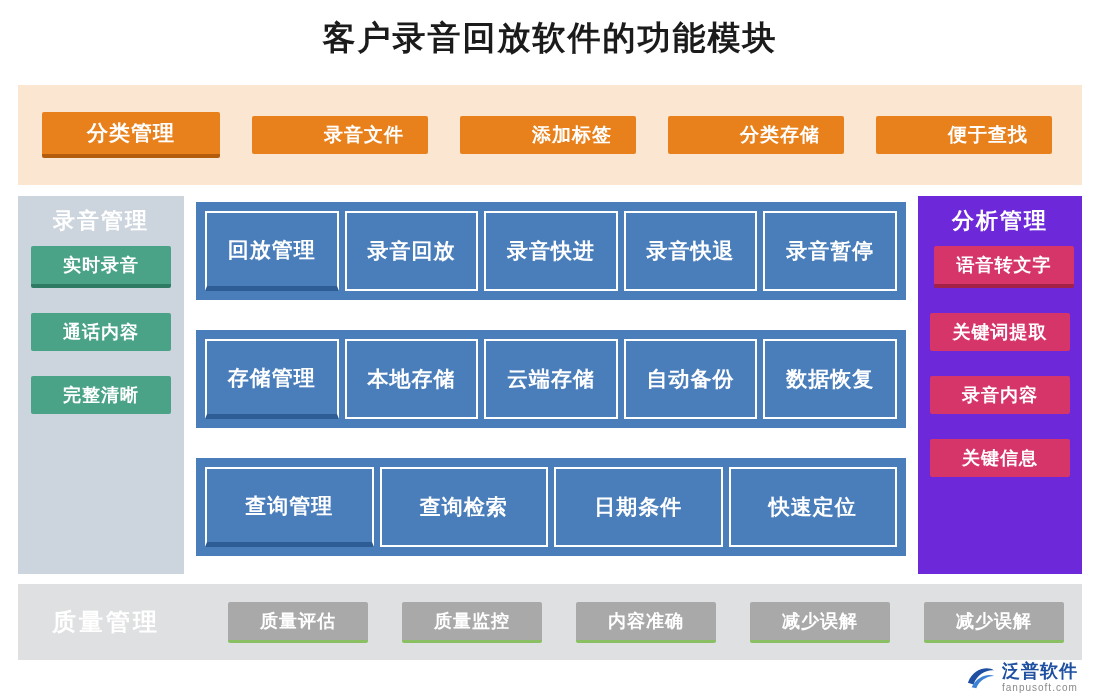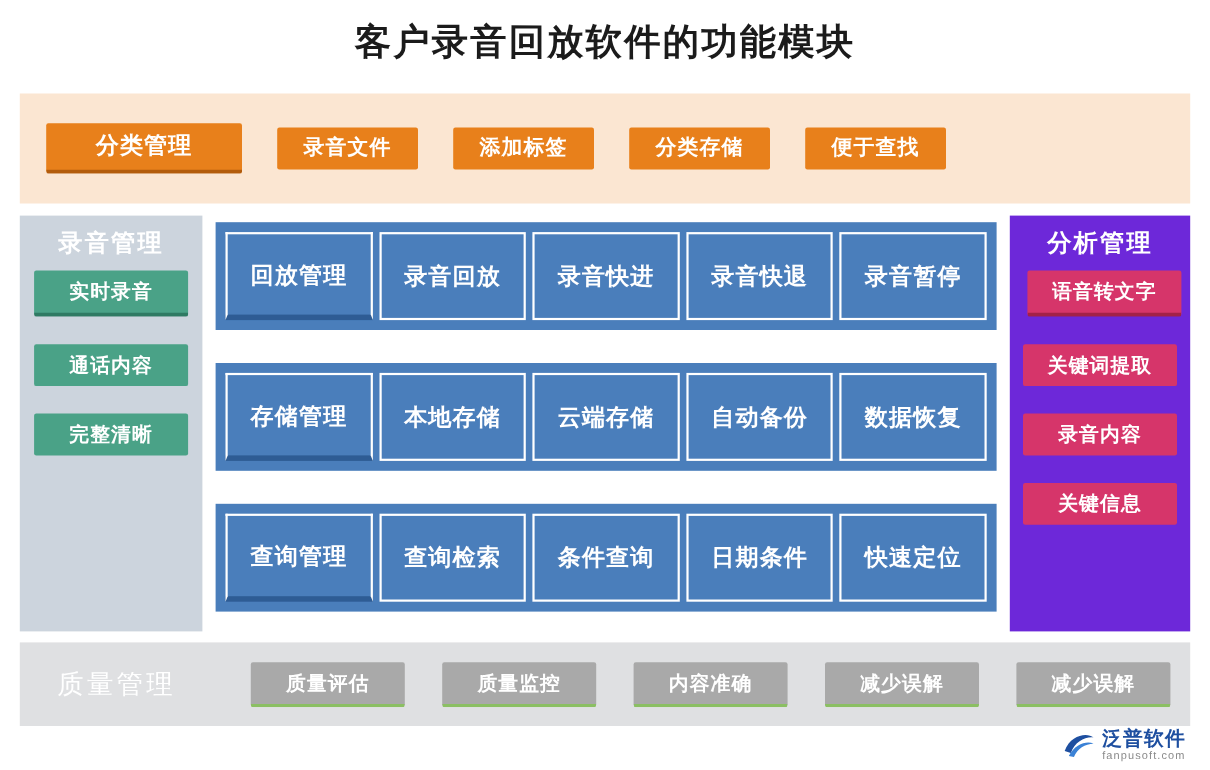--- a/index.html
+++ b/index.html
@@ -53,20 +53,21 @@
     width: 178px;
     margin-left: 24px;
     height: 42px;
     line-height: 42px;
     font-size: 21px;
     border-bottom: 4px solid #b35c0c;
   }
   .top-band .chip.item {
     width: 128px;
     margin-left: 32px;
+    padding-left: 48px;
   }
 
   
   .mid {
     position: absolute;
     left: 18px;
     top: 196px;
     width: 1064px;
     height: 378px;
   }
@@ -195,21 +196,21 @@
     height: 76px;
     background: #dfe0e2;
     display: flex;
     align-items: center;
   }
   .bottom-band .head {
     width: 176px;
     text-align: center;
     color: #ffffff;
     font-size: 24px;
-    font-weight: normal;
+    font-weight: bold;
     letter-spacing: 3px;
   }
   .bottom-band .chip {
     width: 140px;
     margin-left: 34px;
     background: #a9a9a9;
     color: #ffffff;
     font-size: 18px;
     font-weight: bold;
     text-align: center;
@@ -288,21 +289,20 @@
       <div class="cell head">存储管理</div>
       <div class="cell">本地存储</div>
       <div class="cell">云端存储</div>
       <div class="cell">自动备份</div>
       <div class="cell">数据恢复</div>
     </div>
 
     <div class="row r3">
       <div class="cell head">查询管理</div>
       <div class="cell">查询检索</div>
-      <div class="cell">条件查询</div>
       <div class="cell">日期条件</div>
       <div class="cell">快速定位</div>
     </div>
 
   </div>
 
   <div class="right-col">
     <div class="col-head">分析管理</div>
     <div class="chip first">语音转文字</div>
     <div class="chip">关键词提取</div>

